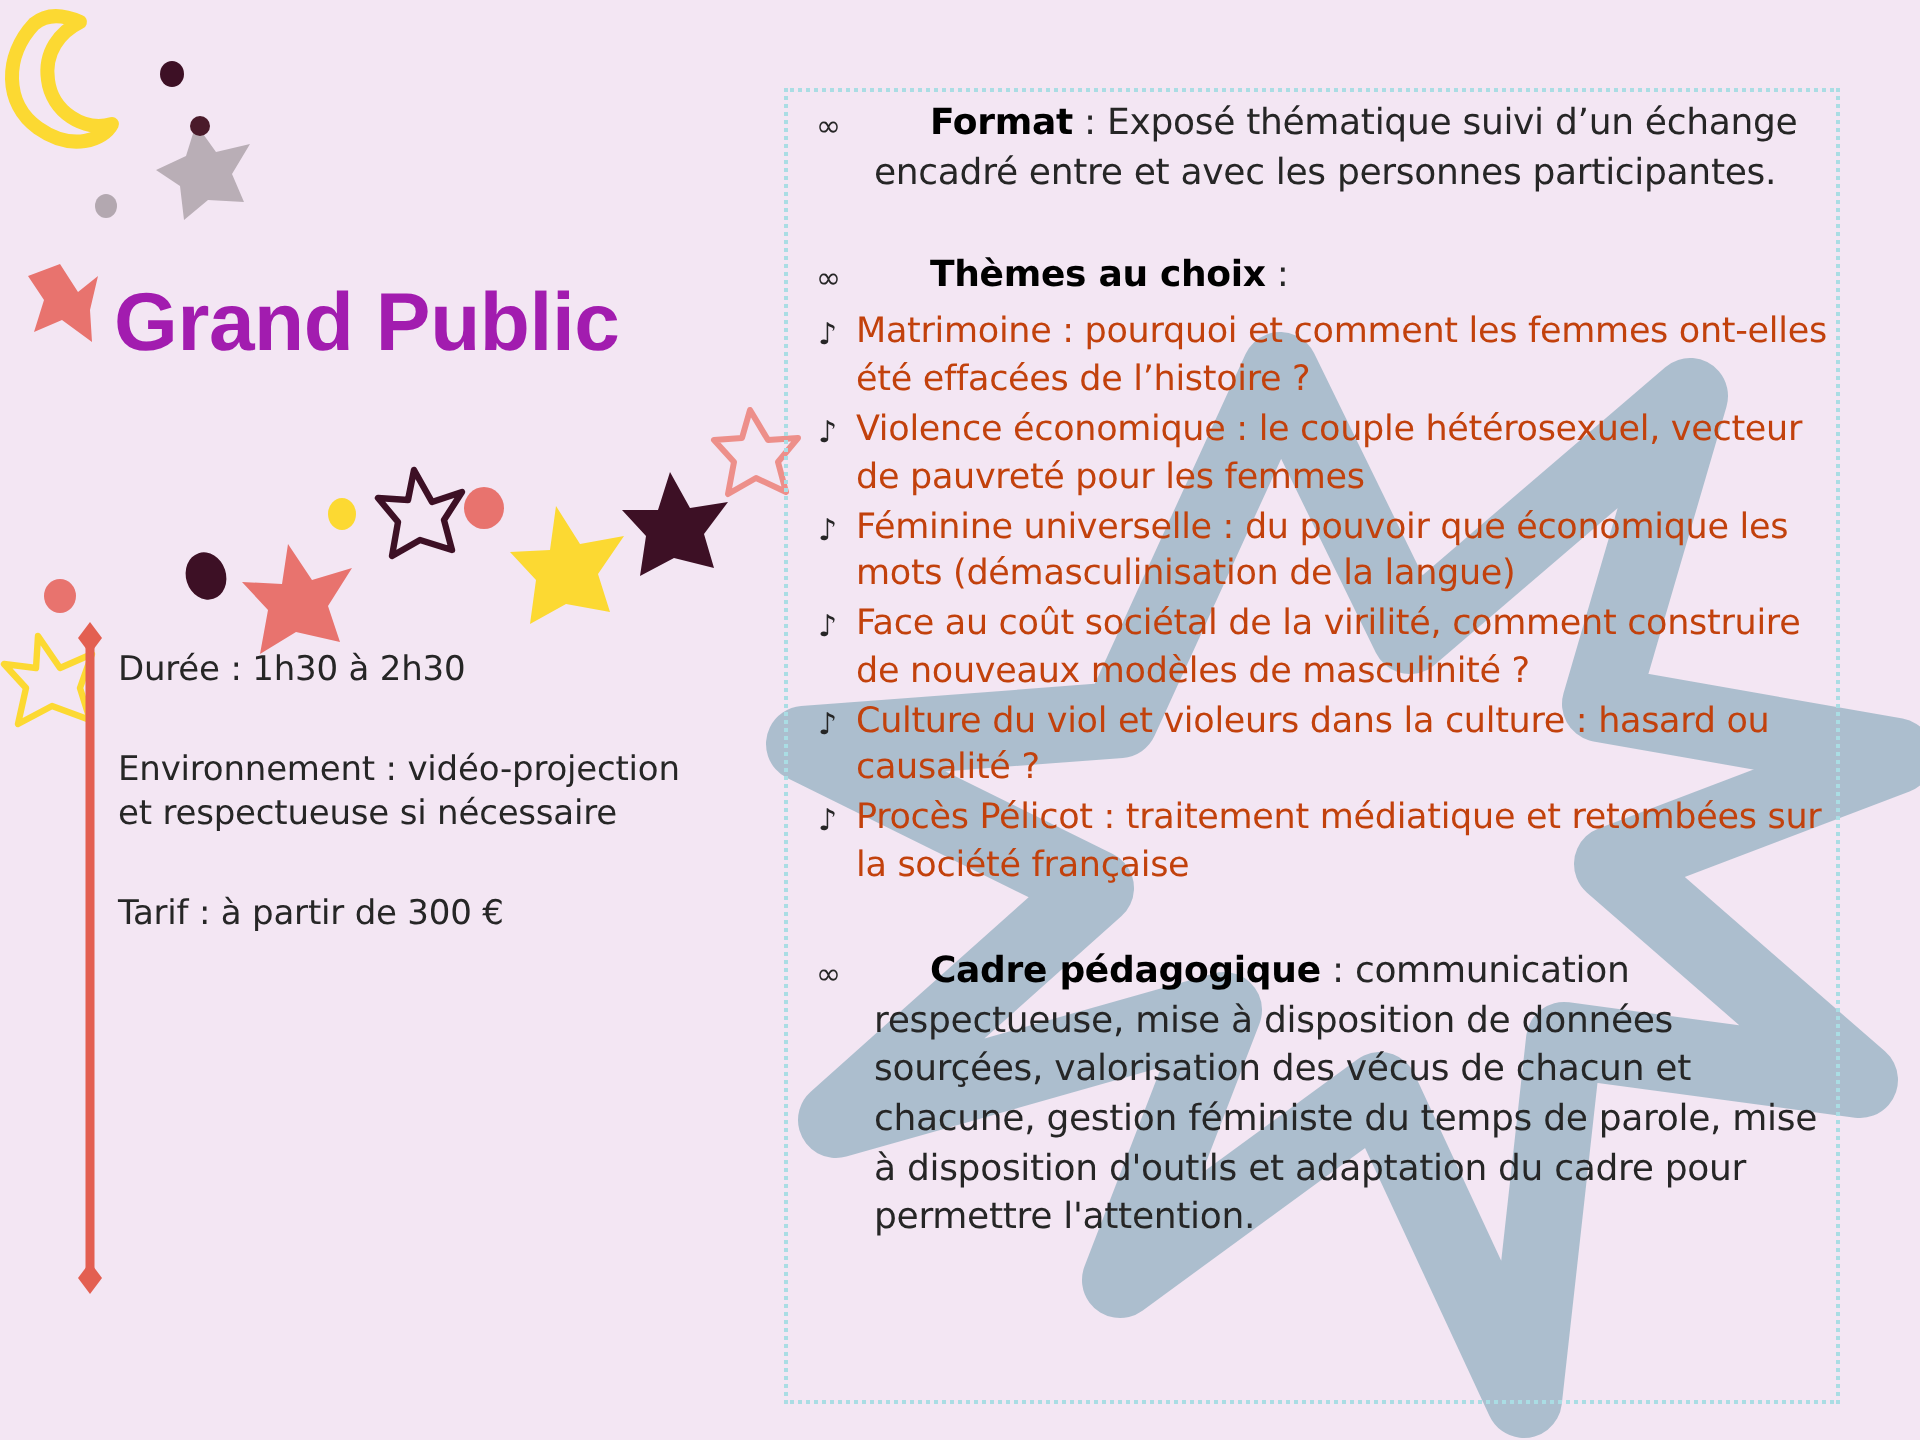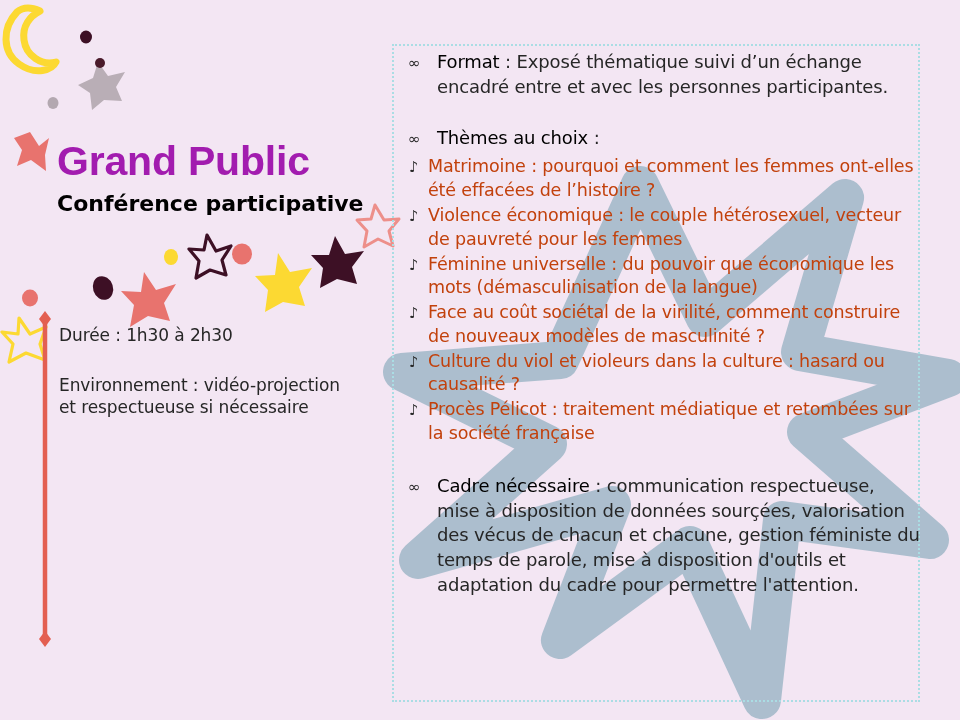--- a/index.html
+++ b/index.html
@@ -114,22 +114,23 @@
   }
   .lvl1-text {
     flex: 1;
     font-family: "DejaVu Sans", sans-serif;
     font-size: 18px;
     color: #262626;
     line-height: 1.37;
     letter-spacing: -0.15px;
   }
   .lvl1-text b {
-    font-weight: normal;
+    font-weight: bold;
     color: #000;
+    margin-left: 28px;
   }
   .sub-list {
     margin-top: 3px;
   }
   .lvl2 {
     display: flex;
     align-items: flex-start;
     margin-bottom: 1px;
   }
   .lvl2-marker {
@@ -238,26 +239,26 @@
       <line x1="45" y1="320" x2="45" y2="638" stroke="#e35f51" stroke-width="4.5"></line>
       <path d="M 45 311 L 51 319 L 45 327 L 39 319 Z" fill="#e35f51"></path>
       <path d="M 45 631 L 51 639 L 45 647 L 39 639 Z" fill="#e35f51"></path>
     </g>
   </svg>
 
   <div id="left-col">
 
     <div id="title-block">
       <h1 id="main-title">Grand Public</h1>
-      <h2 id="subtitle">Conférence participative</h2>
     </div>
 
     <div id="info-list">
       <p class="info-item">Durée : 1h30 à 2h30</p>
       <p class="info-item">Environnement : vidéo-projection et respectueuse si nécessaire</p>
+      <p class="info-item">Tarif : à partir de 300 €</p>
     </div>
   </div>
 
   <div id="right-panel"></div>
 
   <div id="content-list">
 
     <div class="lvl1">
       <div class="lvl1-marker">∞</div>
       <div class="lvl1-text">
@@ -299,18 +300,18 @@
         <div class="lvl2-marker">♪</div>
         <div class="lvl2-text">Procès Pélicot : traitement médiatique et retombées sur la société française</div>
       </div>
     </div>
 
     <div class="gap-block"></div>
 
     <div class="lvl1">
       <div class="lvl1-marker">∞</div>
       <div class="lvl1-text">
-        <b>Cadre nécessaire</b><span> : </span><span>communication respectueuse, mise à disposition de données sourçées, valorisation des vécus de chacun et chacune, gestion féministe du temps de parole, mise à disposition d'outils et adaptation du cadre pour permettre l'attention.</span>
+        <b>Cadre pédagogique</b><span> : </span><span>communication respectueuse, mise à disposition de données sourçées, valorisation des vécus de chacun et chacune, gestion féministe du temps de parole, mise à disposition d'outils et adaptation du cadre pour permettre l'attention.</span>
       </div>
     </div>
 
   </div>
 </div>
 
 </body></html>

